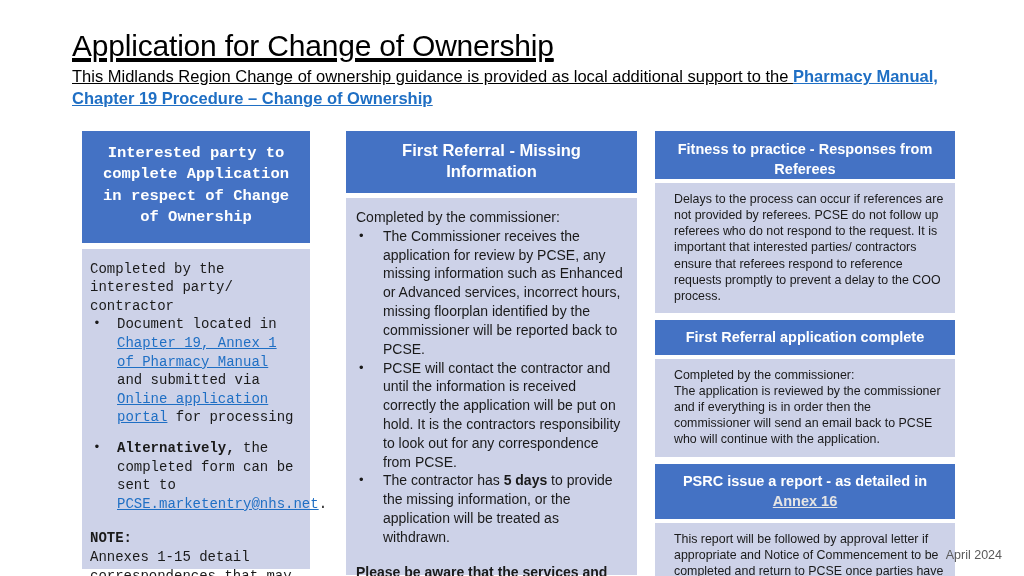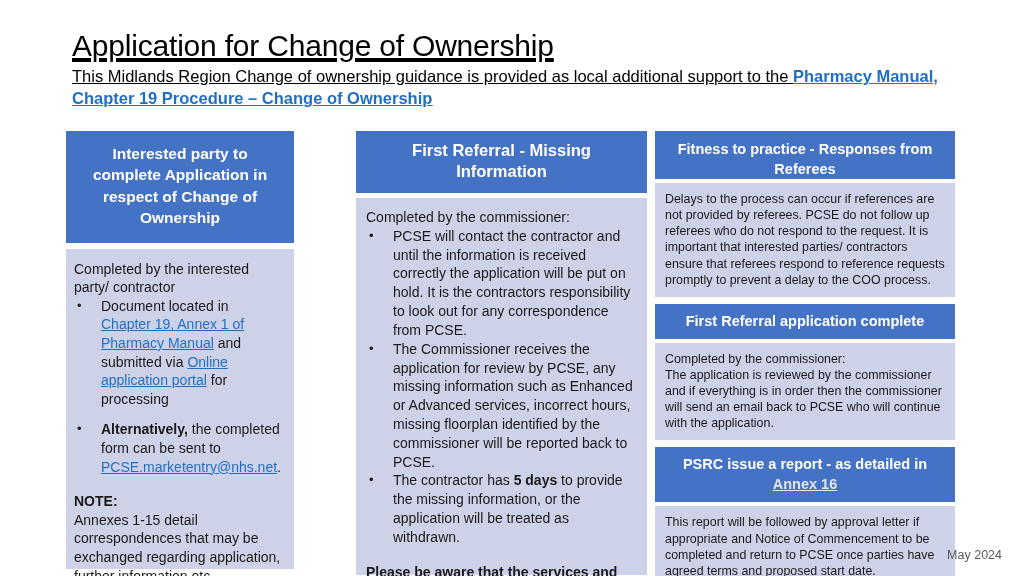--- a/index.html
+++ b/index.html
@@ -45,22 +45,22 @@
     color: #1F6FC4;
     text-decoration: underline;
     font-weight: 700;
   }
 
   
   .col {
     position: absolute;
     top: 131px;
   }
-  .col1 { left: 66px;  width: 228px; }
-  .col2 { left: 356px; width: 291px; }
+  .col1 { left: 82px;  width: 228px; font-family: Liberation Mono, monospace; }
+  .col2 { left: 346px; width: 291px; }
   .col3 { left: 655px; width: 300px; }
 
   .hdr {
     background: #4472C4;
     color: #FFFFFF;
     font-weight: 700;
     text-align: center;
     box-sizing: border-box;
   }
   .body-box {
@@ -101,21 +101,21 @@
   .col3 .hdr {
     font-size: 14.5px;
     line-height: 1.38;
     padding: 8px 12px 0;
   }
   .col3 .hdr.one-line {
     padding: 7px 20px 8px;
   }
   .col3 .body-box {
     margin-top: 4px;
-    padding: 8px 10px 9px 10px;
+    padding: 8px 10px 9px 19px;
     font-size: 12.4px;
     line-height: 1.30;
   }
   .col3 .gap { height: 7px; }
 
   .hdr .lnk-w {
     text-decoration: underline;
     color: #e5e5e5;
   }
 
@@ -181,22 +181,22 @@
     <p class="plain b">NOTE:</p>
     <p class="plain">Annexes 1-15 detail correspondences that may be exchanged regarding application, further information etc.</p>
   </div>
 </div>
 
 <div class="col col2">
   <div class="hdr">First Referral - Missing Information</div>
   <div class="body-box">
     <p class="plain">Completed by the commissioner:</p>
     <ul class="bl">
+      <li>The Commissioner receives the application for review by PCSE, any missing information such as Enhanced or Advanced services, incorrect hours, missing floorplan identified by the commissioner will be reported back to PCSE.</li>
       <li>PCSE will contact the contractor and until the information is received correctly the application will be put on hold. It is the contractors responsibility to look out for any correspondence from PCSE.</li>
-      <li>The Commissioner receives the application for review by PCSE, any missing information such as Enhanced or Advanced services, incorrect hours, missing floorplan identified by the commissioner will be reported back to PCSE.</li>
       <li><span>The contractor has </span><span class="b">5 days</span><span> to provide the missing information, or the application will be treated as withdrawn.</span></li>
     </ul>
     <div class="spacer-md"></div>
     <p class="plain b">Please be aware that the services and hours should be the same as those provided by the current owner.</p>
   </div>
 </div>
 
 <div class="col col3">
 
   <div class="hdr">Fitness to practice - Responses from Referees</div>
@@ -213,13 +213,13 @@
   <div class="gap"></div>
 
   <div class="hdr one-line"><span>PSRC issue a report - as detailed in </span><a class="lnk-w" href="#">Annex 16</a></div>
   <div class="body-box">
     <p class="plain">This report will be followed by approval letter if appropriate and Notice of Commencement to be completed and return to PCSE once parties have agreed terms and proposed start date.</p>
 
   </div>
 
 </div>
 
-<div class="footer-date">May 2024</div>
+<div class="footer-date">April 2024</div>
 
 </body></html>

